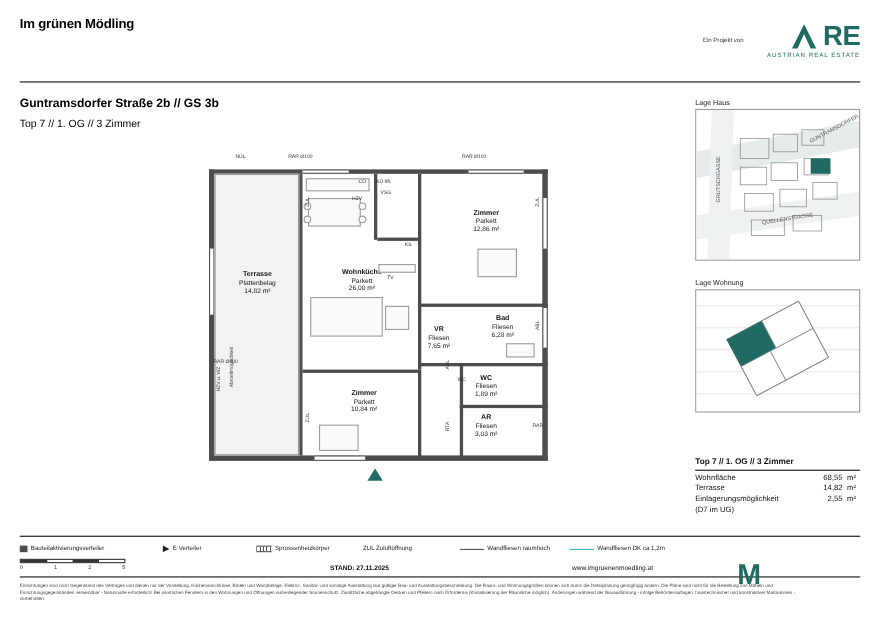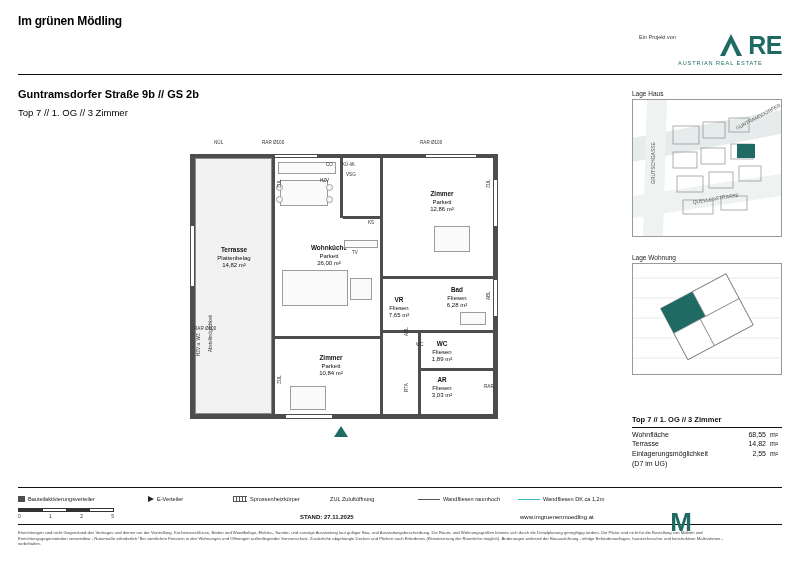--- a/index.html
+++ b/index.html
@@ -45,23 +45,23 @@
     position: absolute;
     right: 124px; top: 34px;
     font-size: 5.5px;
     color: #333;
     text-align: right;
     white-space: nowrap;
   }
   
   .are-logo {
     position: absolute;
-    right: 18px; top: 32px;
+    right: 18px; top: 20px;
     width: 104px; height: 46px;
-    text-align: left;
+    text-align: right;
   }
   .are-row { display: flex; align-items: center; justify-content: flex-end; }
   .are-mark { width: 26px; height: 26px; margin-right: 4px; }
   .are-text {
     font-size: 25px;
     font-weight: bold;
     color: #1f6b63;
     letter-spacing: -0.5px;
     line-height: 26px;
   }
@@ -301,21 +301,21 @@
       <svg class="are-mark" viewBox="0 0 26 26">
         <path d="M2 24 L13 2 L24 24 L19 24 L13 11 L7 24 Z" fill="#1f6b63"></path>
       </svg>
       <span class="are-text">RE</span>
     </div>
     <div class="are-caption">AUSTRIAN REAL ESTATE</div>
   </div>
 
   <div class="rule rule-top"></div>
 
-  <div class="unit-title">Guntramsdorfer Straße 9b // GS 2b</div>
+  <div class="unit-title">Guntramsdorfer Straße 2b // GS 3b</div>
   <div class="unit-sub">Top 7 // 1. OG // 3 Zimmer</div>
 
   <div class="panel-label" id="lage-haus-label">Lage Haus</div>
   <div class="panel-box" id="lage-haus-box">
     <svg width="148" height="136" viewBox="0 0 148 136">
       <rect x="0" y="0" width="148" height="136" fill="#ffffff"></rect>
       <path d="M0 38 L148 10 L148 34 L0 62 Z" fill="#dfe7e6" opacity="0.8"></path>
       <path d="M14 0 L34 0 L30 136 L10 136 Z" fill="#eef2f1"></path>
       <path d="M0 96 L148 74 L148 96 L0 118 Z" fill="#eef2f1"></path>
       <g fill="none" stroke="#8d8d8d" stroke-width="0.7">

